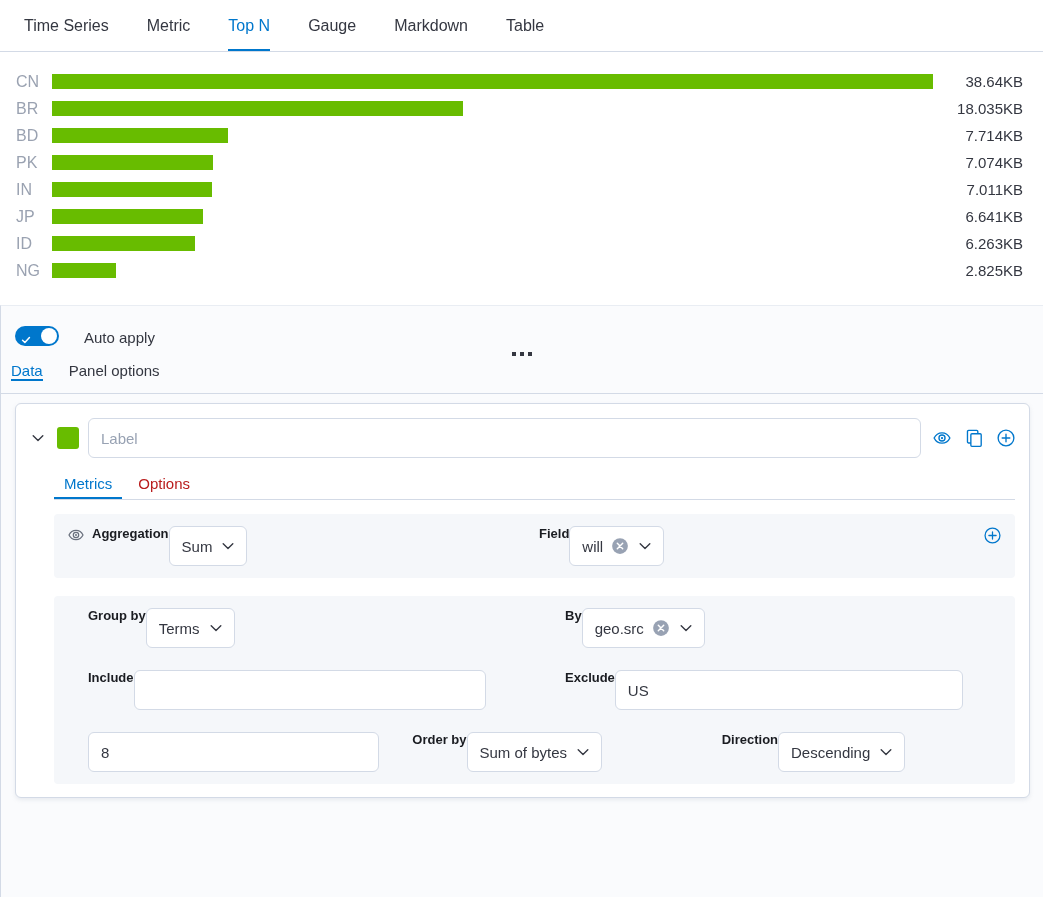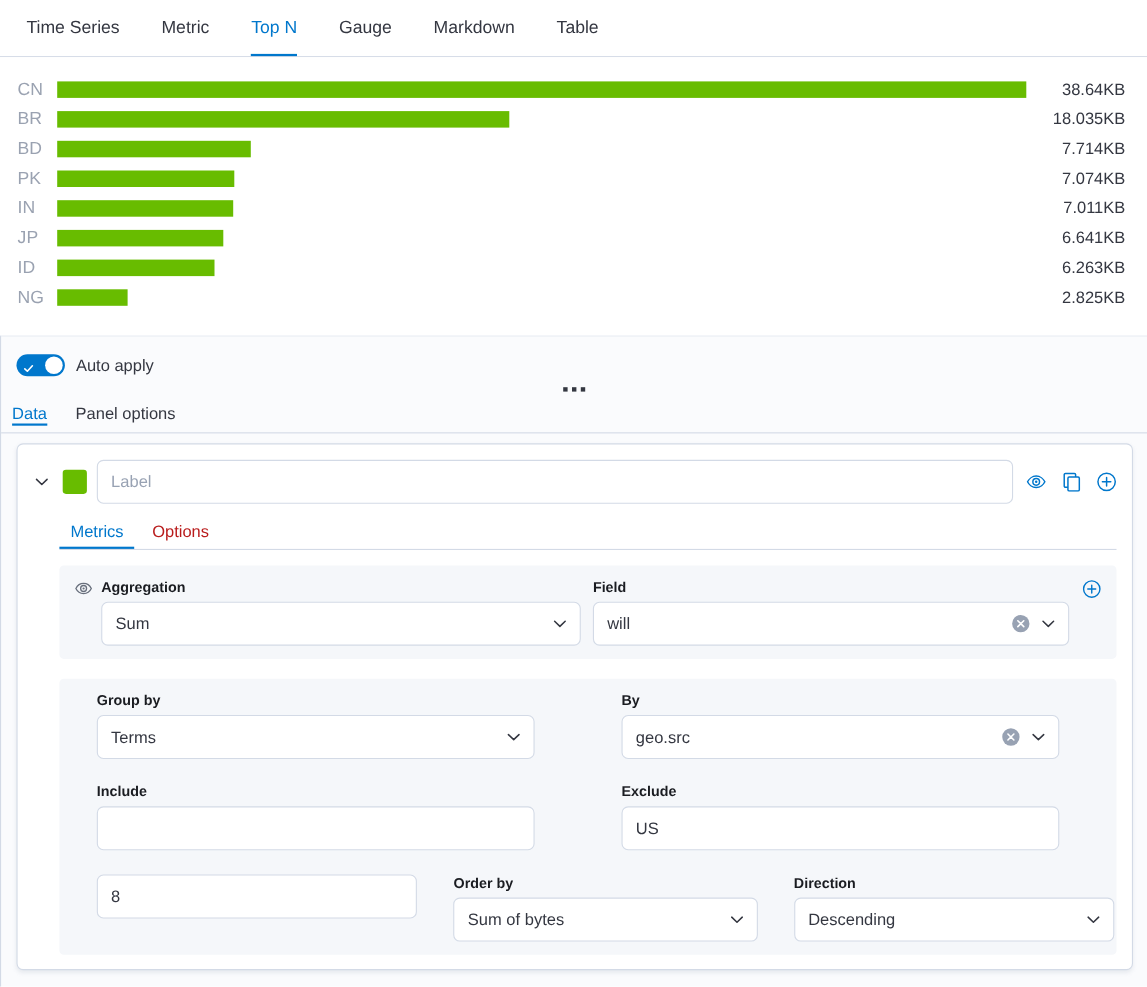--- a/index.html
+++ b/index.html
@@ -29,39 +29,39 @@
   .bar-cat { width:36px; flex:none; font-size:16px; color:#9AA2B1; }
   .bar-track { flex:1; height:15px; position:relative; }
   .bar-fill { height:15px; }
   .bar-val { width:90px; flex:none; text-align:right; font-size:15px; color:#343741; }
 
   
   .editor {
     flex:1; background:#FAFBFD; border-top:1px solid #E9EDF3;
     border-left:1px solid #D3DAE6; padding-top:12px;
   }
-  .apply-row { height:28px; display:flex; align-items:center; padding:0 8px 0 14px; }
+  .apply-row { height:28px; display:flex; align-items:flex-end; padding:0 8px 0 14px;gap:15px; }
   .switch {
     width:44px; height:20px; border-radius:10px; background:#0077CC;
     position:relative; flex:none; cursor:pointer;
   }
   .switch .knob {
     position:absolute; right:2px; top:2px; width:16px; height:16px;
     border-radius:50%; background:#fff;
   }
   .switch .check { position:absolute; left:6px; top:5px; }
   .apply-label { margin-left:10px; font-size:15px; color:#343741; }
   .apply-right { margin-left:auto; display:flex; align-items:center; gap:22px; }
   .interval { font-size:14px; color:#343741; }
   .apply-note { font-size:13px; color:#8A919E; }
 
   .drag-row { height:16px; display:flex; align-items:center; justify-content:center; gap:4px; cursor:row-resize; }
   .drag-row i { width:4px; height:4px; background:#343741; display:block; }
 
-  .editor-tabs { height:32px; display:flex; align-items:center; padding-left:10px; border-bottom:1px solid #D3DAE6; }
+  .editor-tabs { height:32px; display:flex; align-items:flex-start; padding-left:10px; border-bottom:1px solid #D3DAE6; }
   .editor-tab {
     display:flex; align-items:center; margin-right:26px; font-size:15px;
     color:#343741; cursor:pointer; border-bottom:2px solid transparent;
   }
   .editor-tab.active { color:#0077CC; border-bottom-color:#0077CC; }
 
   
   .card {
     margin:9px 14px 0 14px; width:1015px; background:#fff;
     border:1px solid #D3DAE6; border-radius:6px;
@@ -88,21 +88,21 @@
     display:flex; align-items:center; padding:0 10px; margin-right:6px;
     font-size:15px; color:#b91c1c; cursor:pointer; border-bottom:2px solid transparent;
   }
   .series-tab.active { color:#0077CC; border-bottom-color:#0077CC; }
 
   .metrics-panel {
     margin:14px 0 0 24px; background:#F5F7FA; border-radius:4px;
     padding:12px 14px; display:flex; align-items:flex-start;
   }
   .metric-eye { width:16px; height:16px; margin:1px 8px 0 0; flex:none; }
-  .field-col { display:flex; flex-direction:column; }
+  .field-col { display:flex; }
   .field-label { font-size:13px; font-weight:700; color:#1A1C21; margin-bottom:5px; line-height:16px; }
   .control {
     height:40px; background:#fff; border:1px solid #D3DAE6; border-radius:6px;
     display:flex; align-items:center; padding:0 10px 0 12px; font-size:15px; color:#343741;
     cursor:pointer;
   }
   .control .ctext { flex:1; }
   .control .chev { flex:none; margin-left:8px; display:flex; }
   .clear-badge { flex:none; margin-left:8px; display:flex; cursor:pointer; }
   .text-input {

